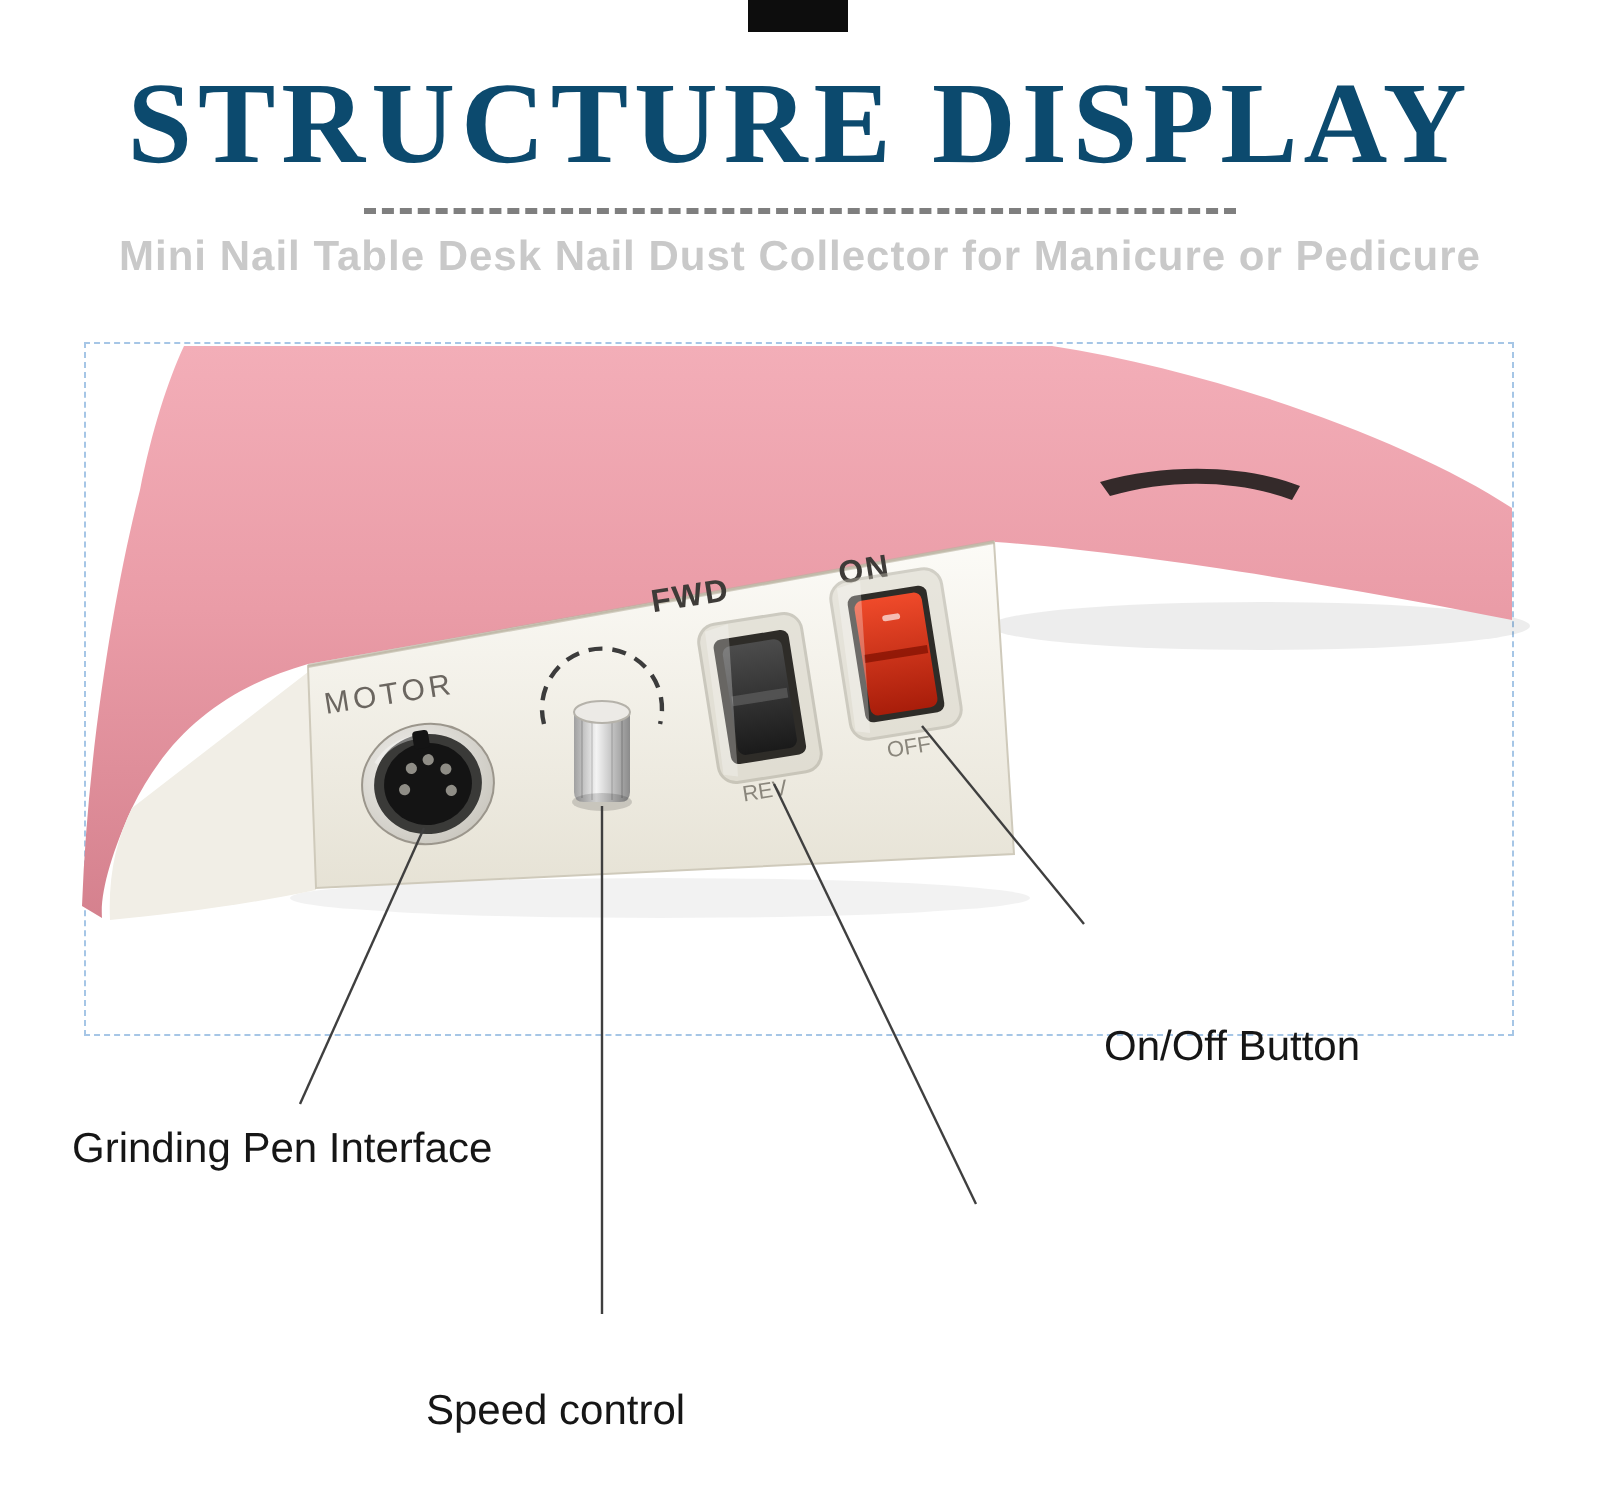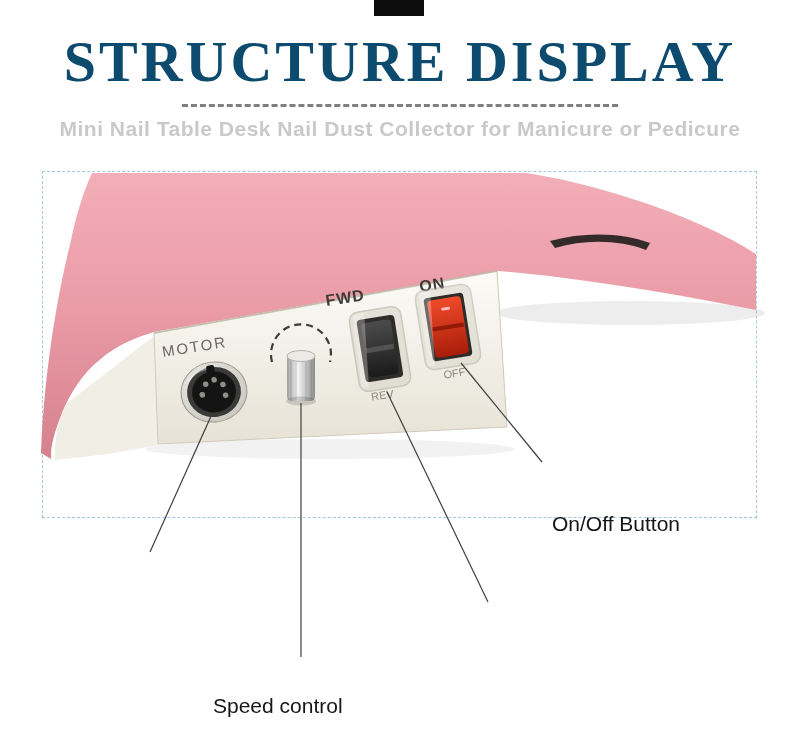--- a/index.html
+++ b/index.html
@@ -147,15 +147,16 @@
     </g>
     <text transform="translate(455 377) rotate(-9)" text-anchor="middle" font-size="11" fill="#8a867c" font-family="Liberation Sans, sans-serif">OFF</text>
 
     <line x1="212" y1="414" x2="150" y2="552" stroke="#3f3f3f" stroke-width="1.2"></line>
     <line x1="301" y1="403" x2="301" y2="657" stroke="#3f3f3f" stroke-width="1.2"></line>
     <line x1="387" y1="392" x2="488" y2="602" stroke="#3f3f3f" stroke-width="1.2"></line>
     <line x1="461" y1="363" x2="542" y2="462" stroke="#3f3f3f" stroke-width="1.2"></line>
   </svg>
 
   <div class="callout onoff">On/Off Button</div>
+  <div class="callout grinding">Grinding Pen Interface</div>
   <div class="callout speed">Speed control</div>
 
 </div>
 
 </body></html>

